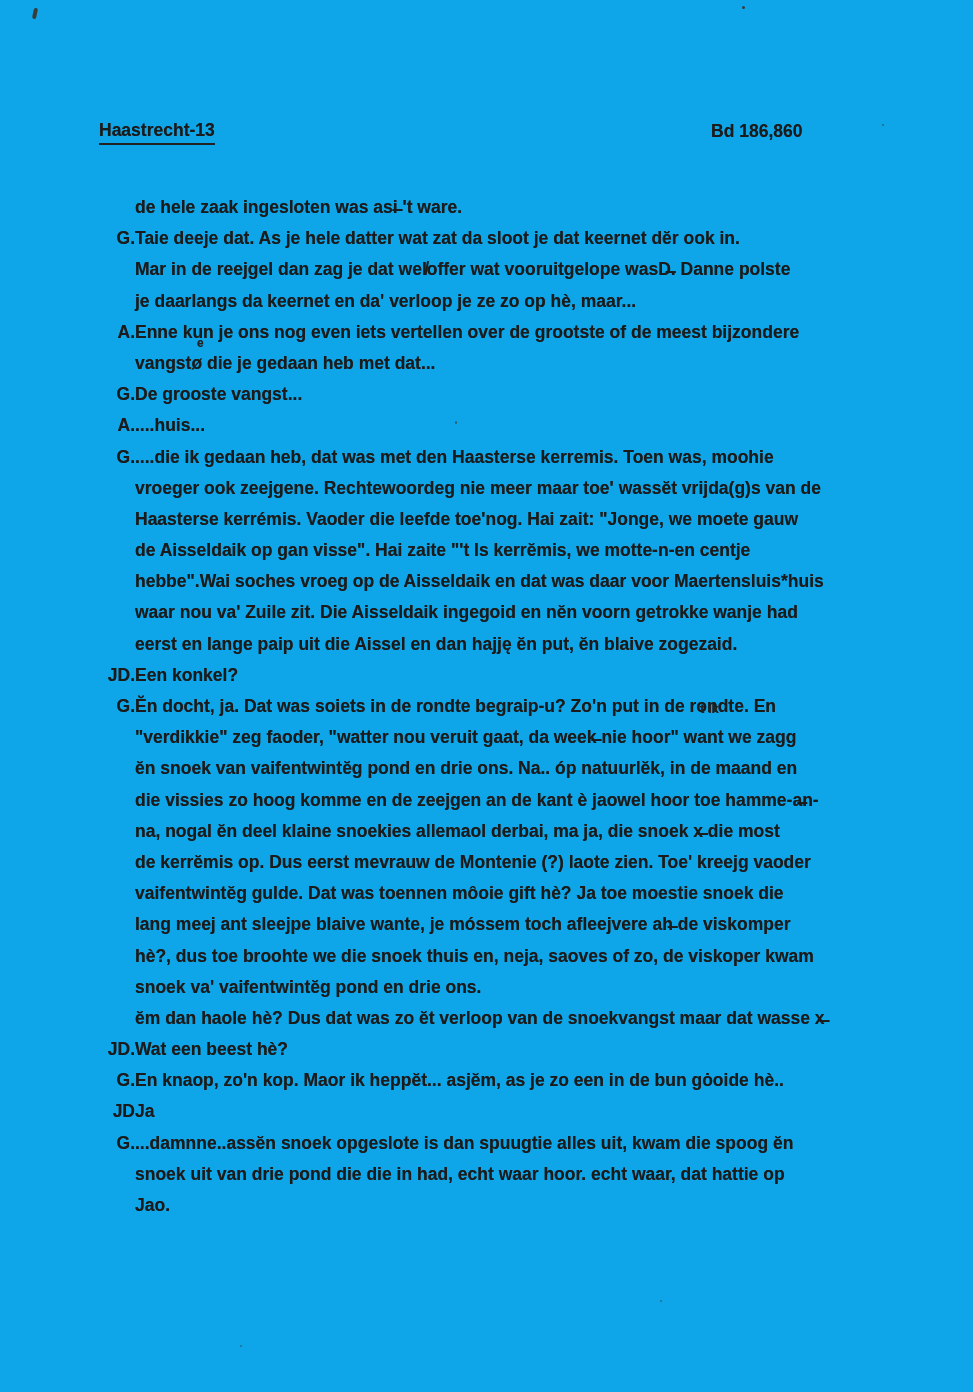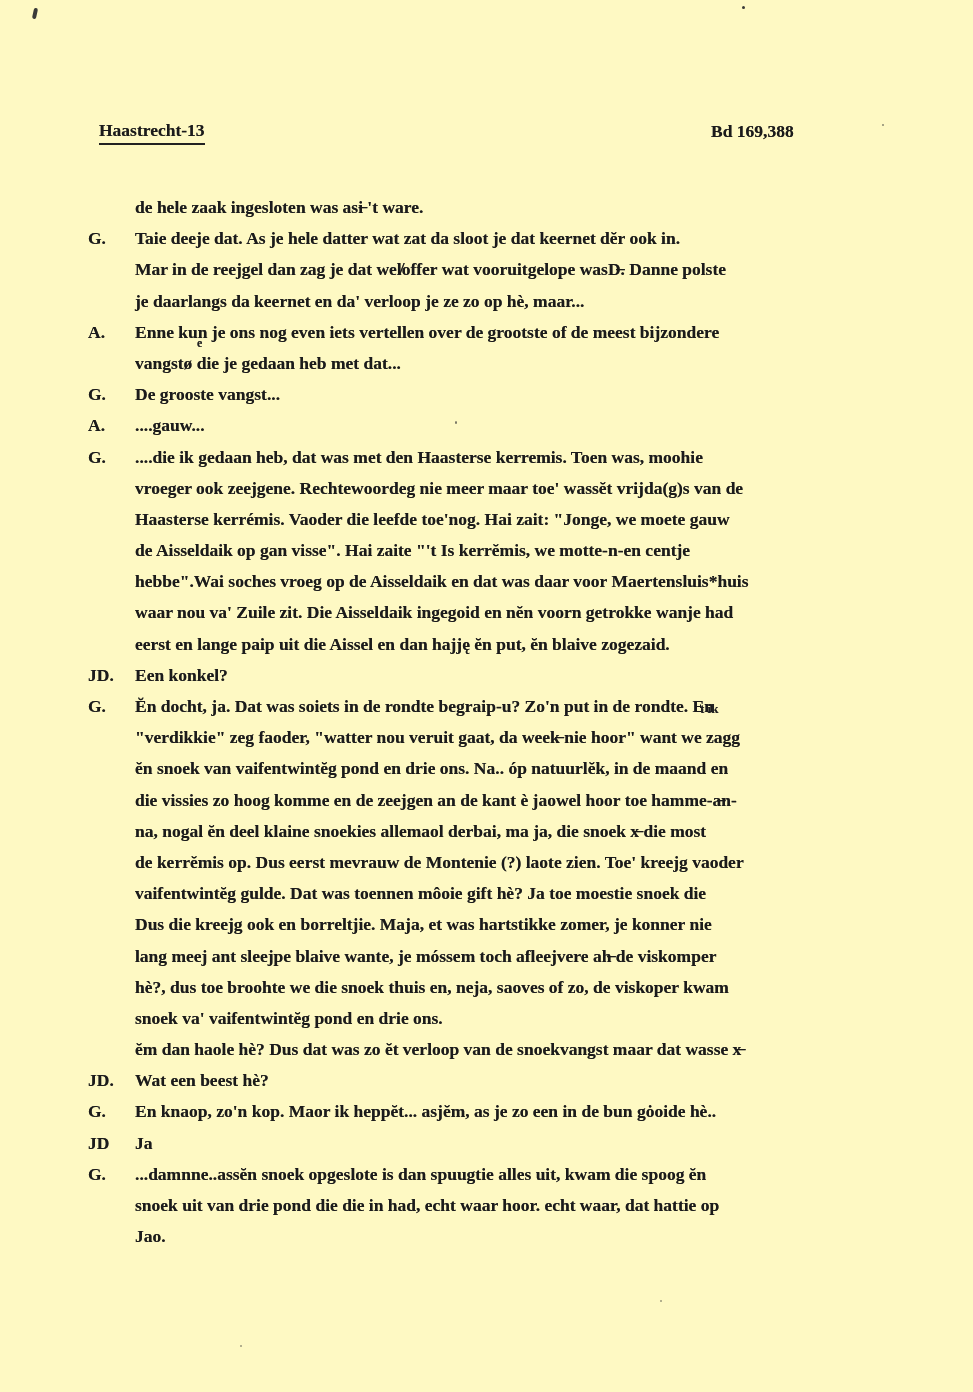--- a/index.html
+++ b/index.html
@@ -1,39 +1,39 @@
 <!DOCTYPE html>
 <html><head>
 <meta charset="utf-8">
 <style>
   html,body{margin:0;padding:0;background:#e8e8e6;}
   .page{
     position:relative;
     width:973px;height:1392px;
-    background:#fef9c3;
+    background:#0ea5e9;
     overflow:hidden;
-    font-family:Liberation Serif, serif;
+    font-family:Liberation Sans, sans-serif;
     font-weight:bold;
     color:#1b1b1b;
     text-shadow:0 0 .6px rgba(40,40,40,.7);
   }
   .header-title{
     position:absolute;left:99px;top:120px;
     font-size:17.5px;
     border-bottom:2px solid #222;
     padding-bottom:2px;
     white-space:pre;
   }
   .header-ref{
     position:absolute;left:711px;top:121px;
     font-size:17.5px;
     white-space:pre;
   }
   .transcript{
-    position:absolute;left:88px;top:192px;width:885px;
+    position:absolute;left:88px;top:192px;width:885px;text-align:right;
   }
   .line{
     display:flex;
     height:31.2px;
     align-items:baseline;
     font-size:17.5px;
     white-space:pre;
     line-height:31.2px;
   }
   .speaker{
@@ -60,47 +60,46 @@
   .speck.s4{left:882px;top:124px;width:2px;height:2px;opacity:.6;}
   .speck.s5{left:240px;top:1345px;width:2px;height:2px;opacity:.5;}
   .speck.s6{left:660px;top:1300px;width:2px;height:2px;opacity:.5;}
 </style>
 </head>
 <body>
 
 <div class="page">
 
   <div class="header-title">Haastrecht-13</div>
-  <div class="header-ref">Bd 169,388</div>
+  <div class="header-ref">Bd 186,860</div>
 
   <div class="transcript" id="transcript">
       <div class="line"><span class="speaker"></span><span class="text">de hele zaak ingesloten was asi̶ 't ware.</span></div>
       <div class="line"><span class="speaker">G.</span><span class="text">Taie deeje dat. As je hele datter wat zat da sloot je dat keernet dĕr ook in.</span></div>
       <div class="line"><span class="speaker"></span><span class="text">Mar in de reejgel dan zag je dat wel̸offer wat vooruitgelope wasD̶. Danne polste</span></div>
       <div class="line"><span class="speaker"></span><span class="text">je daarlangs da keernet en da' verloop je ze zo op hè, maar...</span></div>
       <div class="line"><span class="speaker">A.</span><span class="text">Enne kun je ons nog even iets vertellen over de grootste of de meest bijzondere</span></div>
       <div class="line"><span class="speaker"></span><span class="text">vangstø die je gedaan heb met dat...</span></div>
       <div class="line"><span class="speaker">G.</span><span class="text">De grooste vangst...</span></div>
-      <div class="line"><span class="speaker">A.</span><span class="text">....gauw...</span></div>
+      <div class="line"><span class="speaker">A.</span><span class="text">....huis...</span></div>
       <div class="line"><span class="speaker">G.</span><span class="text">....die ik gedaan heb, dat was met den Haasterse kerremis. Toen was, moohie</span></div>
       <div class="line"><span class="speaker"></span><span class="text">vroeger ook zeejgene. Rechtewoordeg nie meer maar toe' wassĕt vrijda(g)s van de</span></div>
       <div class="line"><span class="speaker"></span><span class="text">Haasterse kerrémis. Vaoder die leefde toe'nog. Hai zait: "Jonge, we moete gauw</span></div>
       <div class="line"><span class="speaker"></span><span class="text">de Aisseldaik op gan visse". Hai zaite "'t Is kerrĕmis, we motte-n-en centje</span></div>
       <div class="line"><span class="speaker"></span><span class="text">hebbe".Wai soches vroeg op de Aisseldaik en dat was daar voor Maertensluis*huis</span></div>
       <div class="line"><span class="speaker"></span><span class="text">waar nou va' Zuile zit. Die Aisseldaik ingegoid en nĕn voorn getrokke wanje had</span></div>
       <div class="line"><span class="speaker"></span><span class="text">eerst en lange paip uit die Aissel en dan hajję ĕn put, ĕn blaive zogezaid.</span></div>
       <div class="line"><span class="speaker">JD.</span><span class="text">Een konkel?</span></div>
       <div class="line"><span class="speaker">G.</span><span class="text">Ĕn docht, ja. Dat was soiets in de rondte begraip-u? Zo'n put in de rondte. En</span></div>
       <div class="line"><span class="speaker"></span><span class="text">"verdikkie" zeg faoder, "watter nou veruit gaat, da week̶ nie hoor" want we zagg</span></div>
       <div class="line"><span class="speaker"></span><span class="text">ĕn snoek van vaifentwintĕg pond en drie ons. Na.. óp natuurlĕk, in de maand en</span></div>
       <div class="line"><span class="speaker"></span><span class="text">die vissies zo hoog komme en de zeejgen an de kant è jaowel hoor toe hamme-a̶n-</span></div>
       <div class="line"><span class="speaker"></span><span class="text">na, nogal ĕn deel klaine snoekies allemaol derbai, ma ja, die snoek x̶ die most</span></div>
       <div class="line"><span class="speaker"></span><span class="text">de kerrĕmis op. Dus eerst mevrauw de Montenie (?) laote zien. Toe' kreejg vaoder</span></div>
       <div class="line"><span class="speaker"></span><span class="text">vaifentwintĕg gulde. Dat was toennen môoie gift hè? Ja toe moestie snoek die</span></div>
-      <div class="line"><span class="speaker"></span><span class="text">Dus die kreejg ook en borreltjie. Maja, et was hartstikke zomer, je konner nie</span></div>
       <div class="line"><span class="speaker"></span><span class="text">lang meej ant sleejpe blaive wante, je móssem toch afleejvere ah̶ de viskomper</span></div>
       <div class="line"><span class="speaker"></span><span class="text">hè?, dus toe broohte we die snoek thuis en, neja, saoves of zo, de viskoper kwam</span></div>
       <div class="line"><span class="speaker"></span><span class="text">snoek va' vaifentwintĕg pond en drie ons.</span></div>
       <div class="line"><span class="speaker"></span><span class="text">ĕm dan haole hè? Dus dat was zo ĕt verloop van de snoekvangst maar dat wasse x̶</span></div>
       <div class="line"><span class="speaker">JD.</span><span class="text">Wat een beest hè?</span></div>
       <div class="line"><span class="speaker">G.</span><span class="text">En knaop, zo'n kop. Maor ik heppĕt... asjĕm, as je zo een in de bun gȯoide hè..</span></div>
       <div class="line"><span class="speaker">JD</span><span class="text">Ja</span></div>
       <div class="line"><span class="speaker">G.</span><span class="text">...damnne..assĕn snoek opgeslote is dan spuugtie alles uit, kwam die spoog ĕn</span></div>
       <div class="line"><span class="speaker"></span><span class="text">snoek uit van drie pond die die in had, echt waar hoor. echt waar, dat hattie op</span></div>
       <div class="line"><span class="speaker"></span><span class="text">Jao.</span></div>

